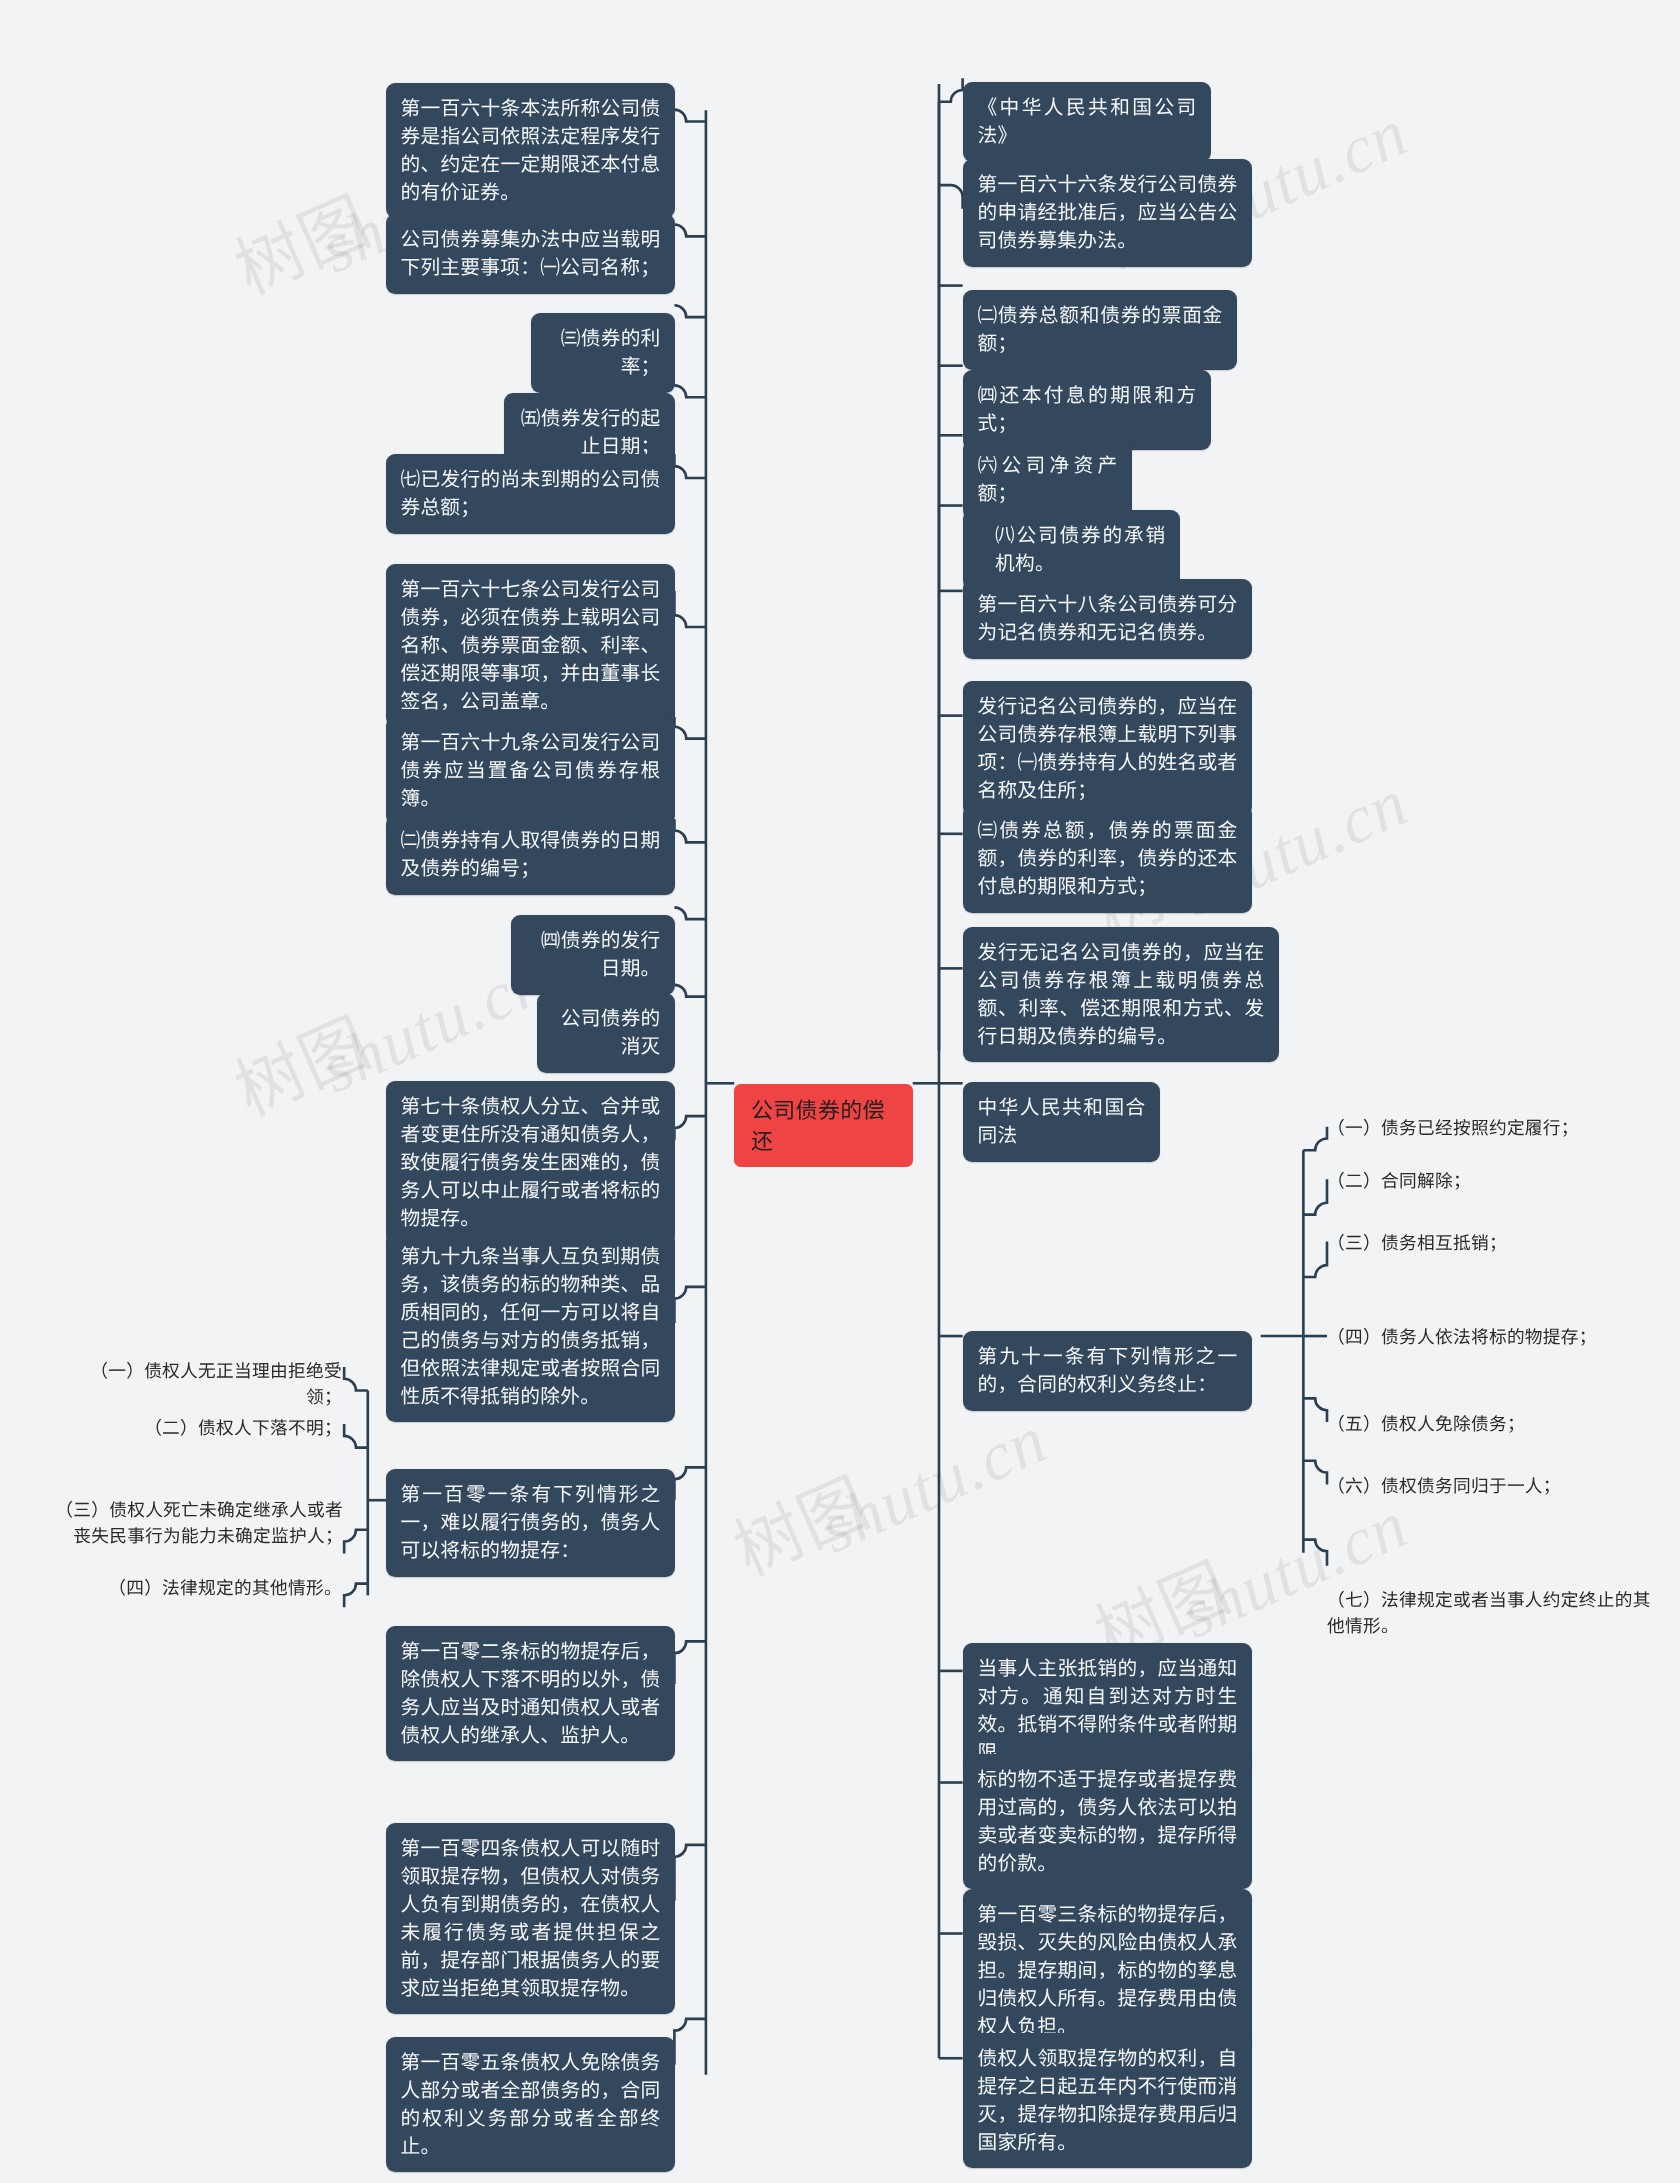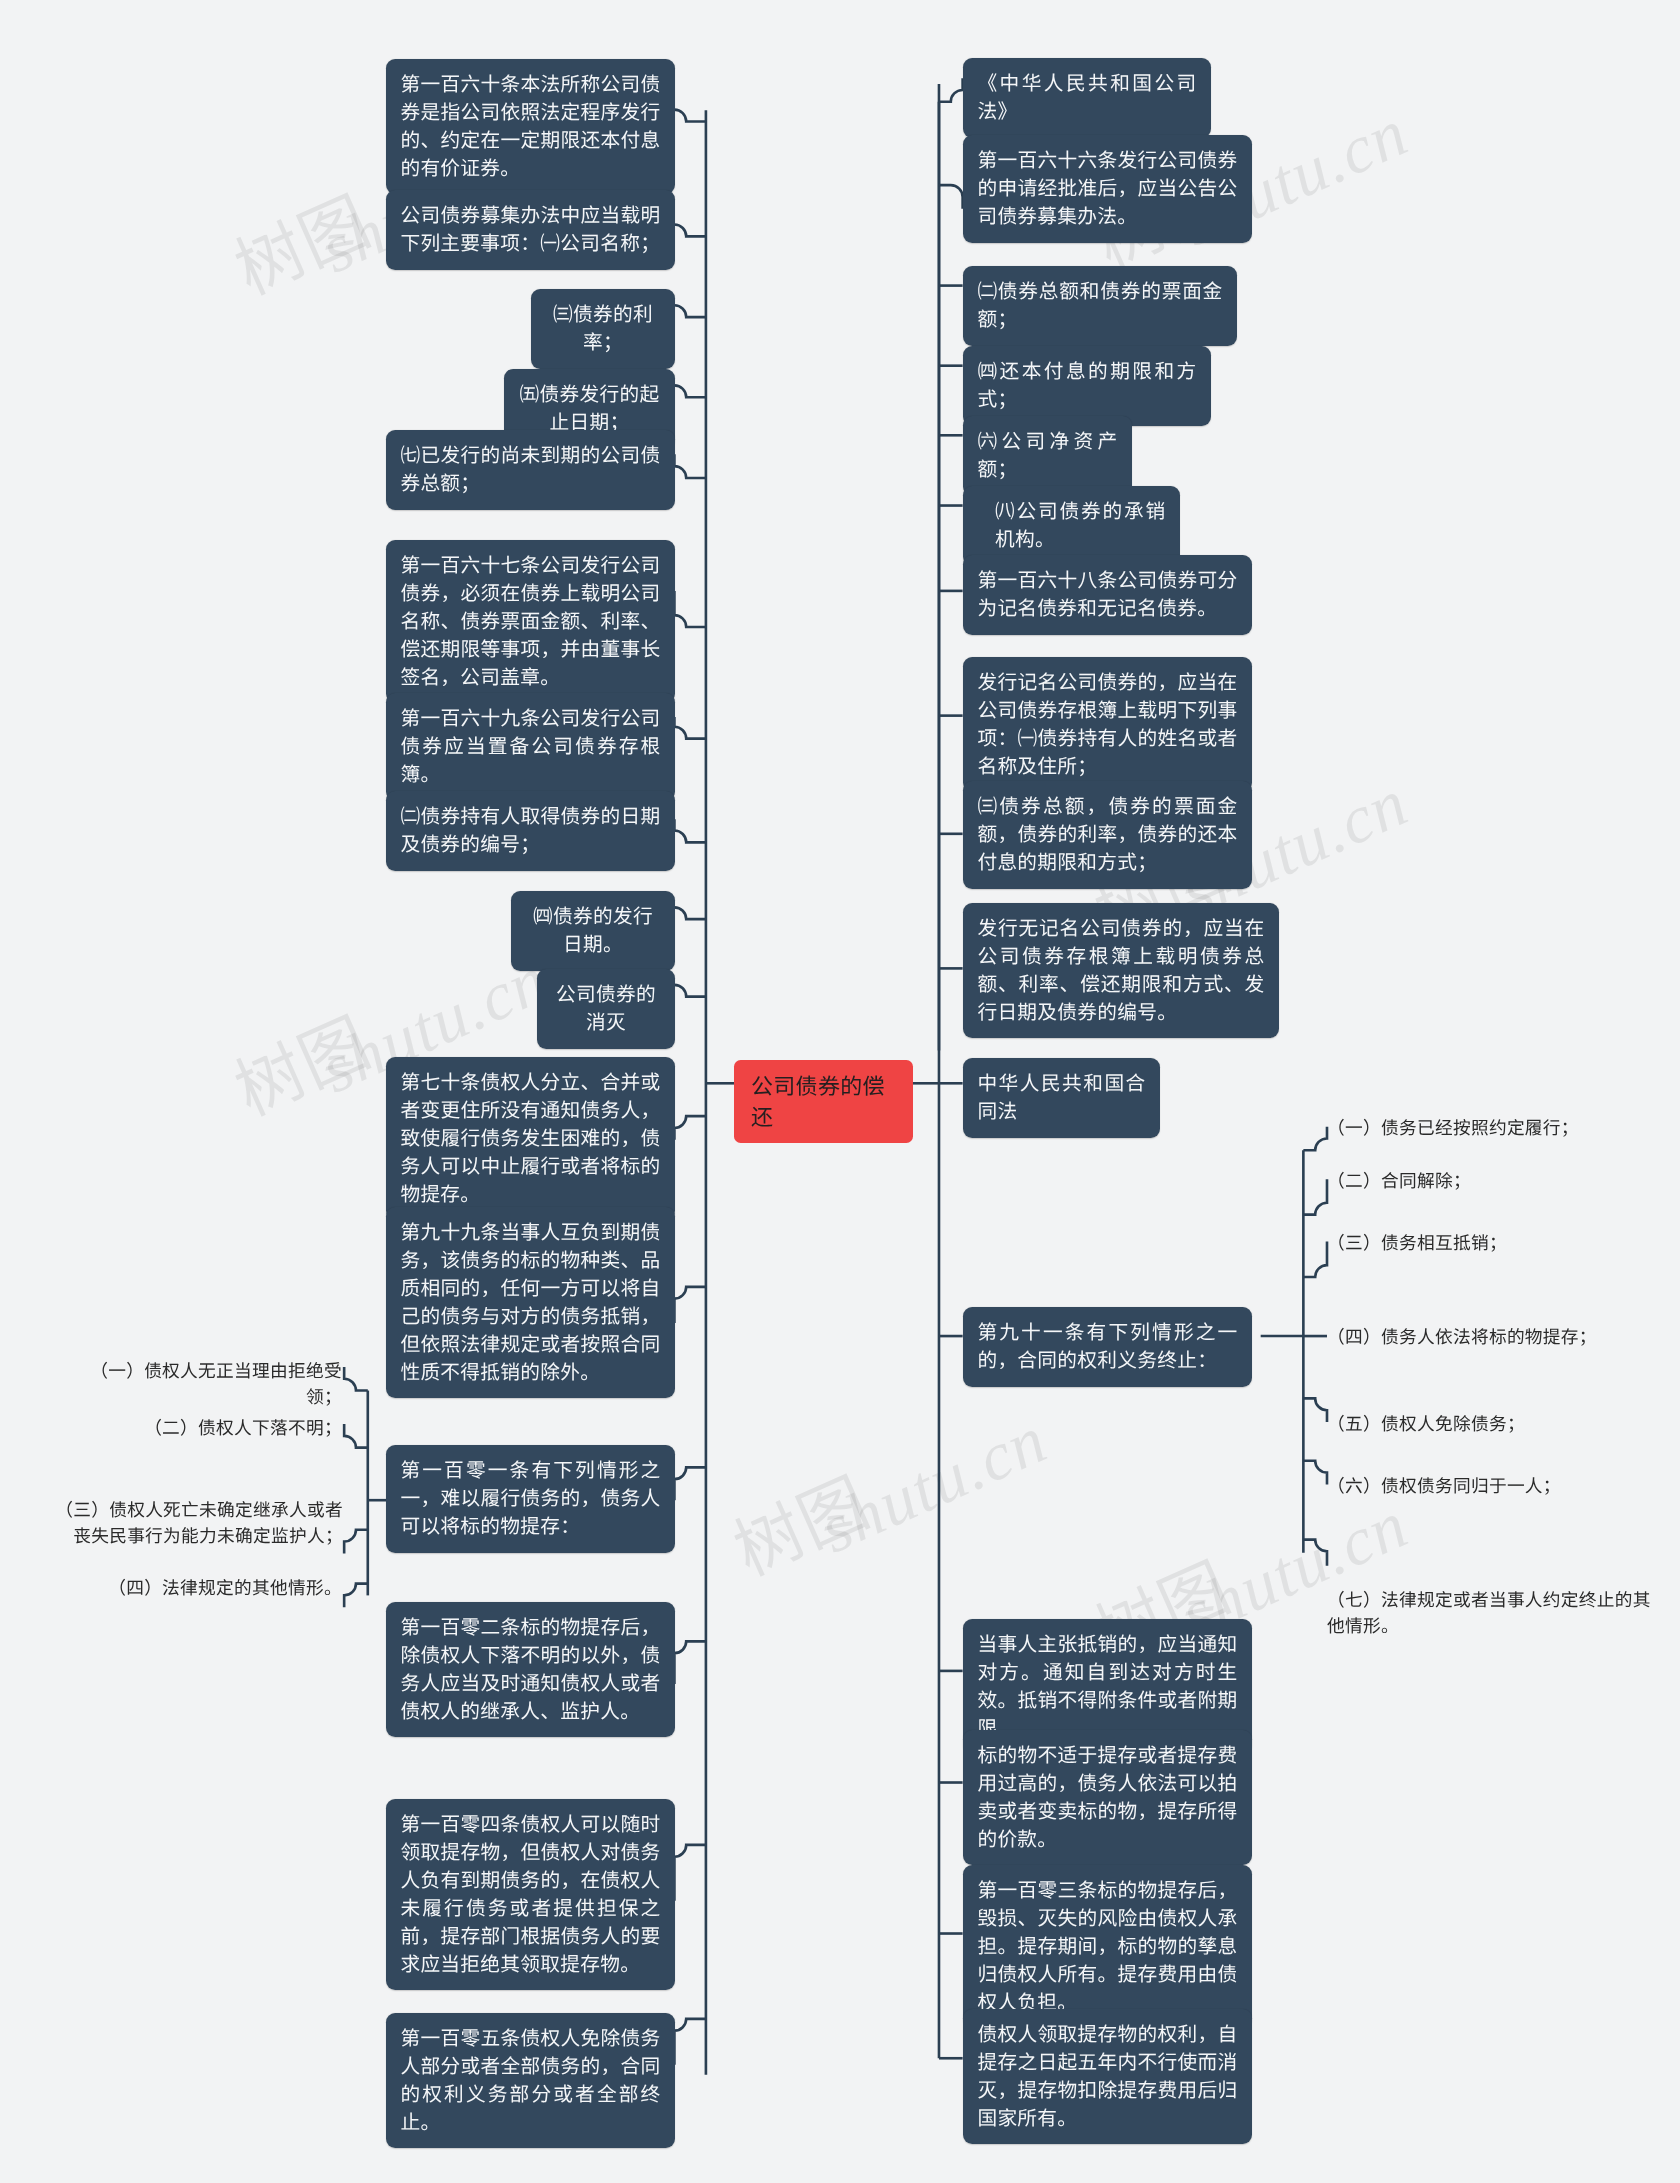--- a/index.html
+++ b/index.html
@@ -50,22 +50,23 @@
     color: #f4f6f8;
     border-radius: 9.2px;
     padding: 11.8px 14.4px;
     font-size: 19.7px;
     line-height: 1.42;
     letter-spacing: 0.3px;
     text-align: justify;
     text-justify: inter-ideograph;
     z-index: 3;
     box-shadow: 0 0.7px 1.3px rgba(0,0,0,0.18);
-  }
-  .node.right-align { text-align: center; }
+    margin-top: 24px;
+  }
+  .node.right-align { text-align: right; }
 
   .node.root {
     background: #ef4444;
     color: #231f20;
     font-size: 22px;
     border-radius: 6.6px;
     padding: 10.5px 17px;
     text-align: left;
     box-shadow: none;
   }

